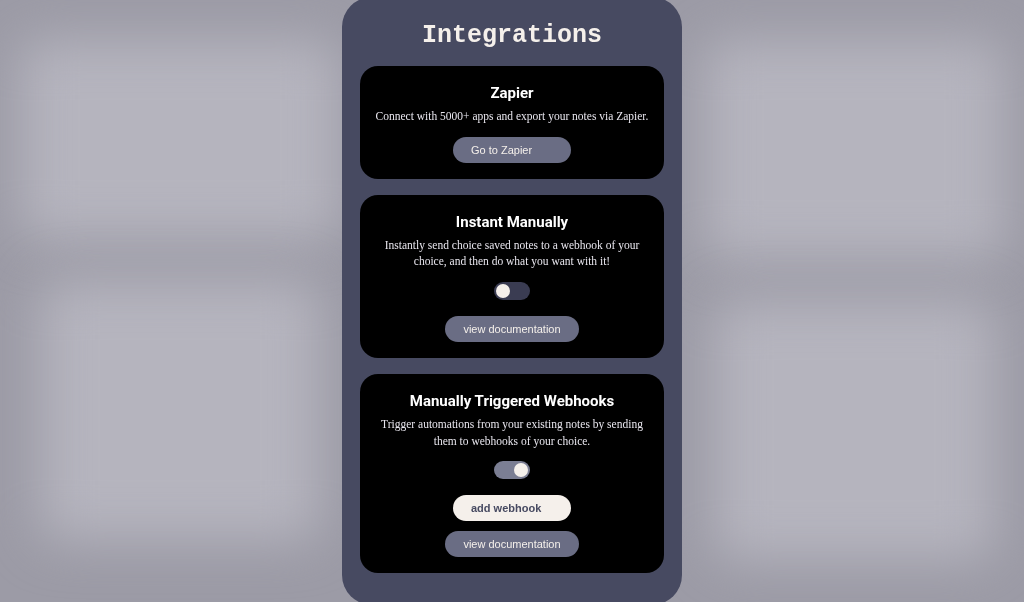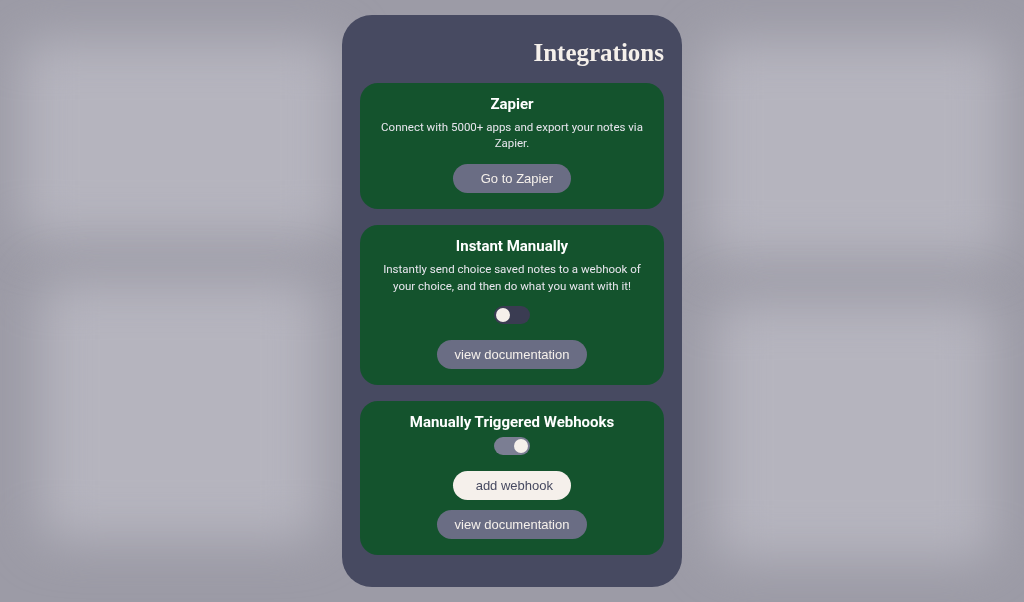--- a/index.html
+++ b/index.html
@@ -28,46 +28,47 @@
     .panel {
       position: relative;
       z-index: 1;
       width: 340px;
       background: #474a61;
       border-radius: 30px;
       padding: 24px 18px 28px;
       color: #fff;
     }
     .title {
-      font-family: Liberation Serif, serif;
+      font-family: Liberation Mono, monospace;
       font-weight: 700;
       font-size: 25px;
       color: #f5f0eb;
-      text-align: right;
+      text-align: center;
       margin-bottom: 16px;
     }
     .card {
-      background: #14532d;
+      background: #000000;
       border-radius: 18px;
-      padding: 12px 14px 16px;
+      padding: 18px 14px 16px;
       margin-bottom: 16px;
       text-align: center;
     }
     .card:last-child { margin-bottom: 4px; }
     .card-title {
       font-size: 15px;
       font-weight: 700;
       color: #fff;
       margin-bottom: 6px;
     }
     .card-desc {
       font-size: 11.5px;
       line-height: 1.45;
       color: #e8e6ee;
       margin-bottom: 12px;
+      font-family: Liberation Serif, serif;
     }
     .toggle {
       display: inline-block;
       width: 36px;
       height: 18px;
       border-radius: 12px;
       position: relative;
       cursor: pointer;
       margin-bottom: 12px;
     }
@@ -80,28 +81,28 @@
       background: #f5f0eb;
       top: 2px;
     }
     .toggle-off .knob { left: 2px; }
     .toggle-on  .knob { right: 2px; }
     .btn {
       display: inline-block;
       min-width: 118px;
       padding: 7px 18px;
       border-radius: 18px;
-      font-size: 13px;
+      font-size: 11px;
       font-weight: 500;
       cursor: pointer;
       border: none;
-      text-align: right;
+      text-align: left;
     }
     .btn-secondary { background: #6a6d84; color: #f5f0eb; }
-    .btn-primary   { background: #f5f0eb; color: #474a61; font-weight: 400; }
+    .btn-primary   { background: #f5f0eb; color: #474a61; font-weight: 700; }
     .btn + .btn, .toggle + .btn-row, .btn-row .btn + .btn { }
     .btn-stack .btn { display: block; margin: 0 auto 10px; }
     .btn-stack .btn:last-child { margin-bottom: 0; }
   </style>
 </head>
 <body>
 
 <div class="bg-blur blob1"></div>
 <div class="bg-blur blob2"></div>
 <div class="bg-blur blob3"></div>
@@ -122,20 +123,21 @@
     <div class="toggle toggle-off">
       <div class="knob"></div>
     </div>
     <div>
       <button class="btn btn-secondary">view documentation</button>
     </div>
   </div>
 
   <div class="card">
     <div class="card-title">Manually Triggered Webhooks</div>
+    <div class="card-desc">Trigger automations from your existing notes by sending them to webhooks of your choice.</div>
     <div class="toggle toggle-on">
       <div class="knob"></div>
     </div>
     <div class="btn-stack">
       <button class="btn btn-primary">add webhook</button>
       <button class="btn btn-secondary">view documentation</button>
     </div>
   </div>
 </div>
 

